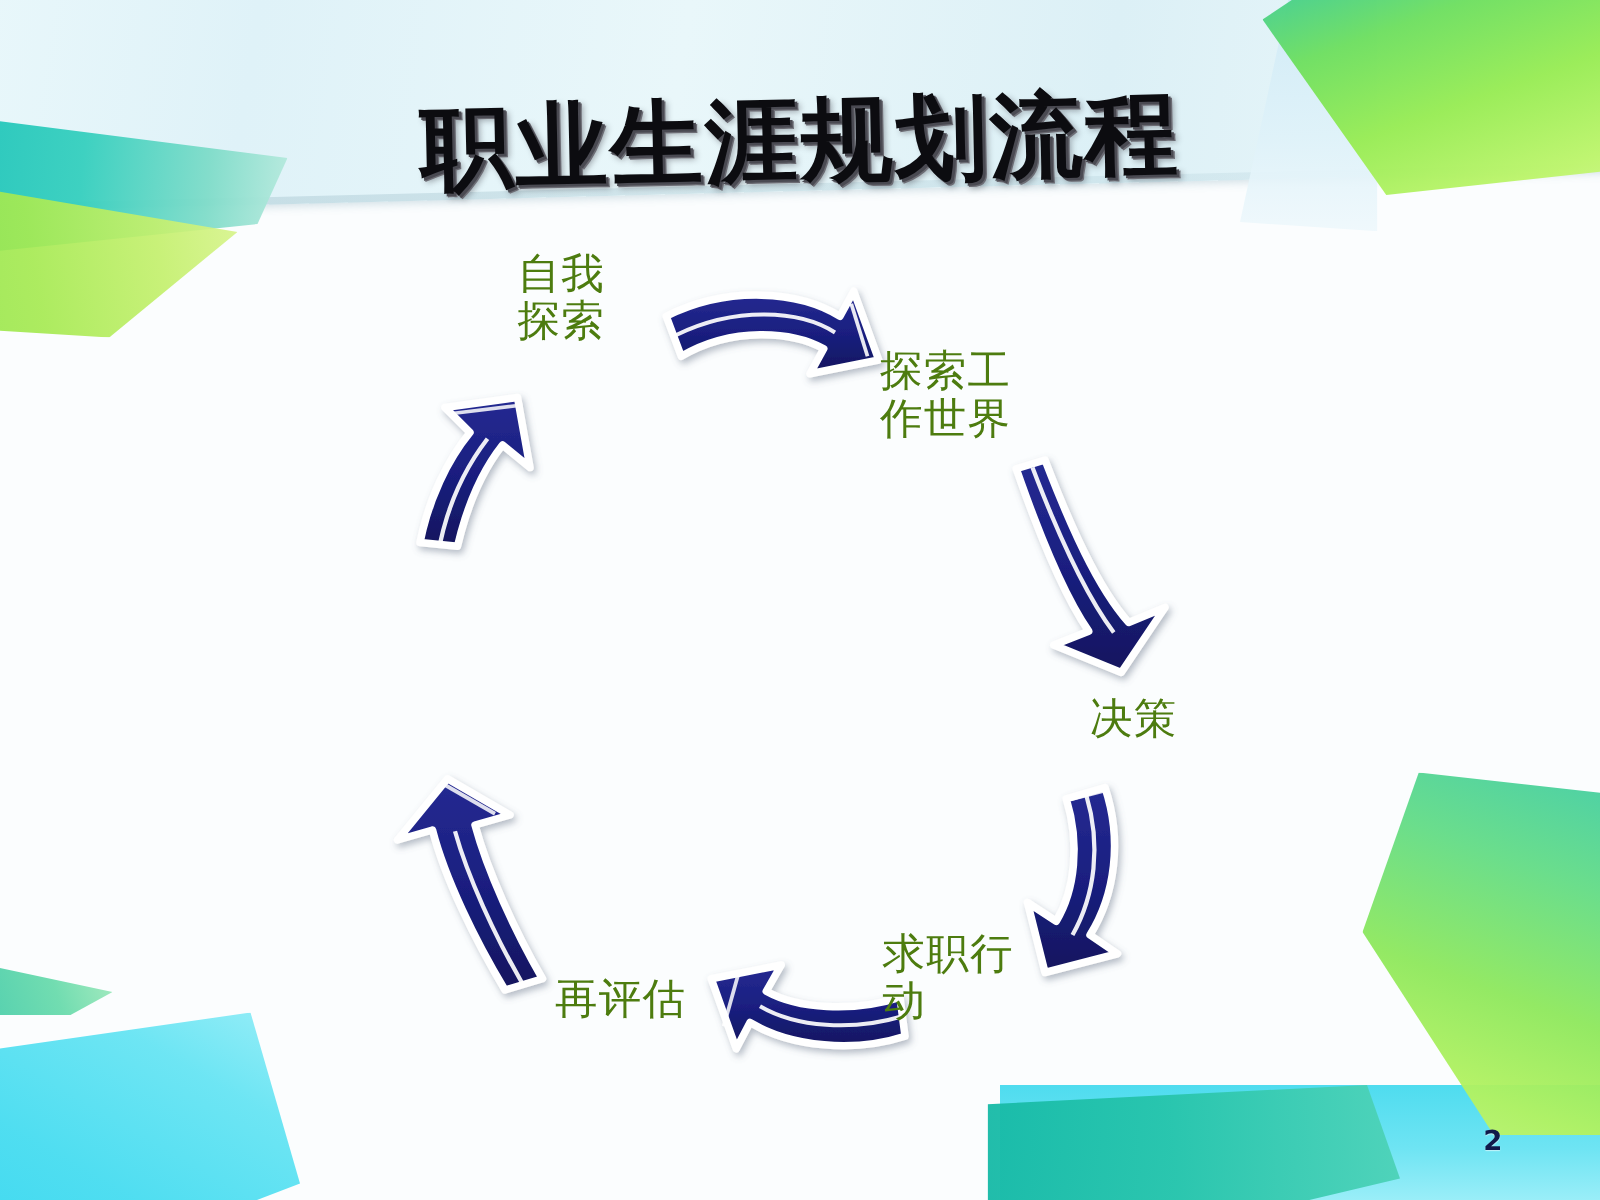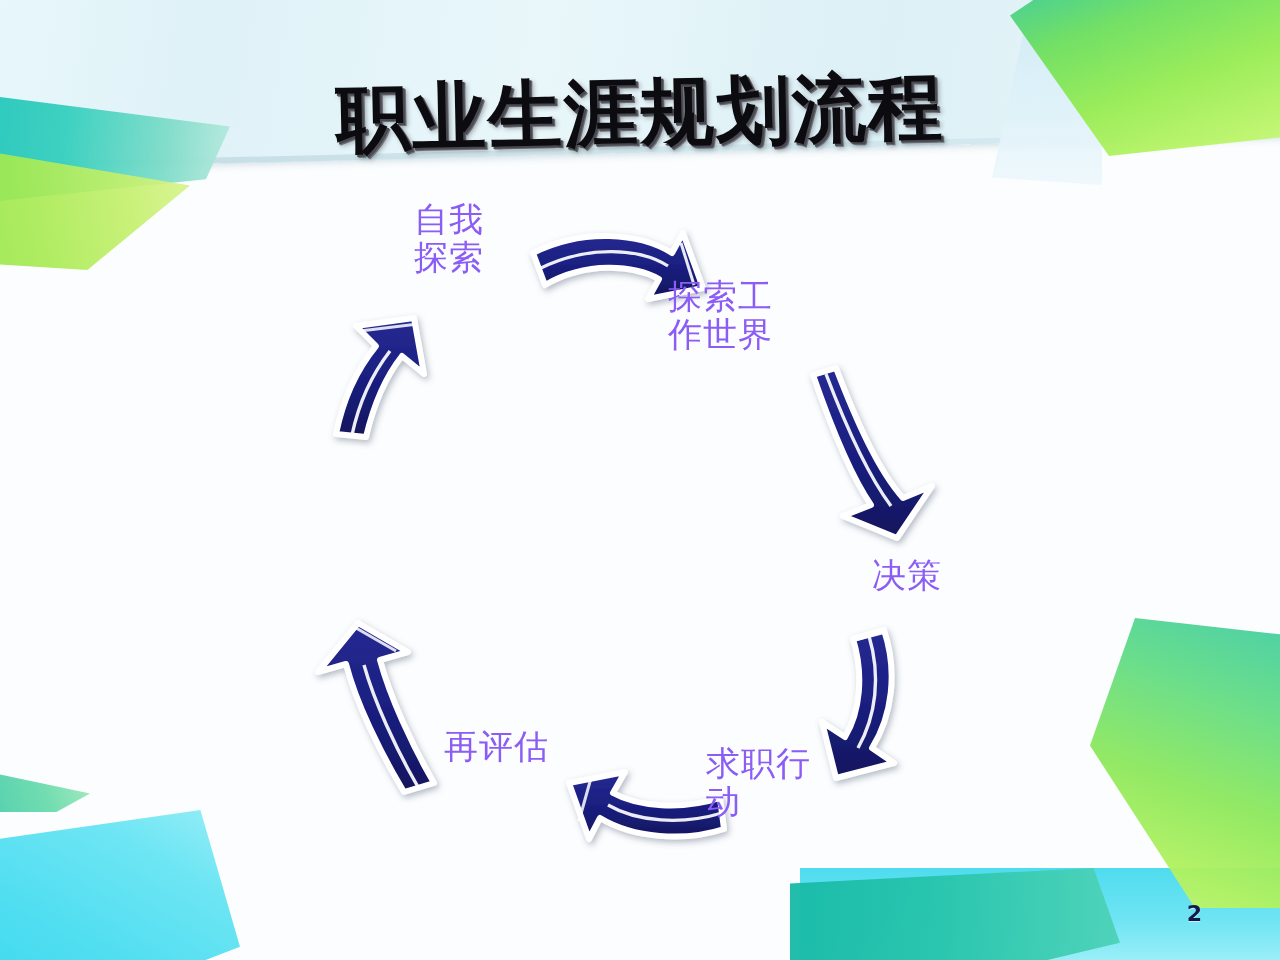--- a/index.html
+++ b/index.html
@@ -142,33 +142,33 @@
     left: 0; top: 0;
     width: 1280px; height: 960px;
   }
   #arrow-svg {
     position: absolute;
     left: 0; top: 0;
   }
 
   .node-label {
     position: absolute;
-    color: #8b5cf6;
+    color: #4d7c0f;
     font-size: 34px;
     line-height: 1.12;
     font-weight: normal;
     letter-spacing: 1px;
     white-space: pre-line;
     text-align: left;
   }
   #label-self-explore      { left: 414px; top: 200px; }
-  #label-explore-world     { left: 668px; top: 278px; font-family: Liberation Serif, serif; }
+  #label-explore-world     { left: 704px; top: 278px; }
   #label-decision          { left: 872px; top: 556px; }
   #label-job-action        { left: 706px; top: 744px; }
-  #label-reassess          { left: 444px; top: 728px; font-family: Liberation Serif, serif; }
+  #label-reassess          { left: 444px; top: 780px; }
   #label-awareness         { left: 242px; top: 446px; }
 
   
   #page-number {
     position: absolute;
     right: 78px;
     bottom: 34px;
     font-size: 22px;
     font-weight: bold;
     color: #111a4a;

